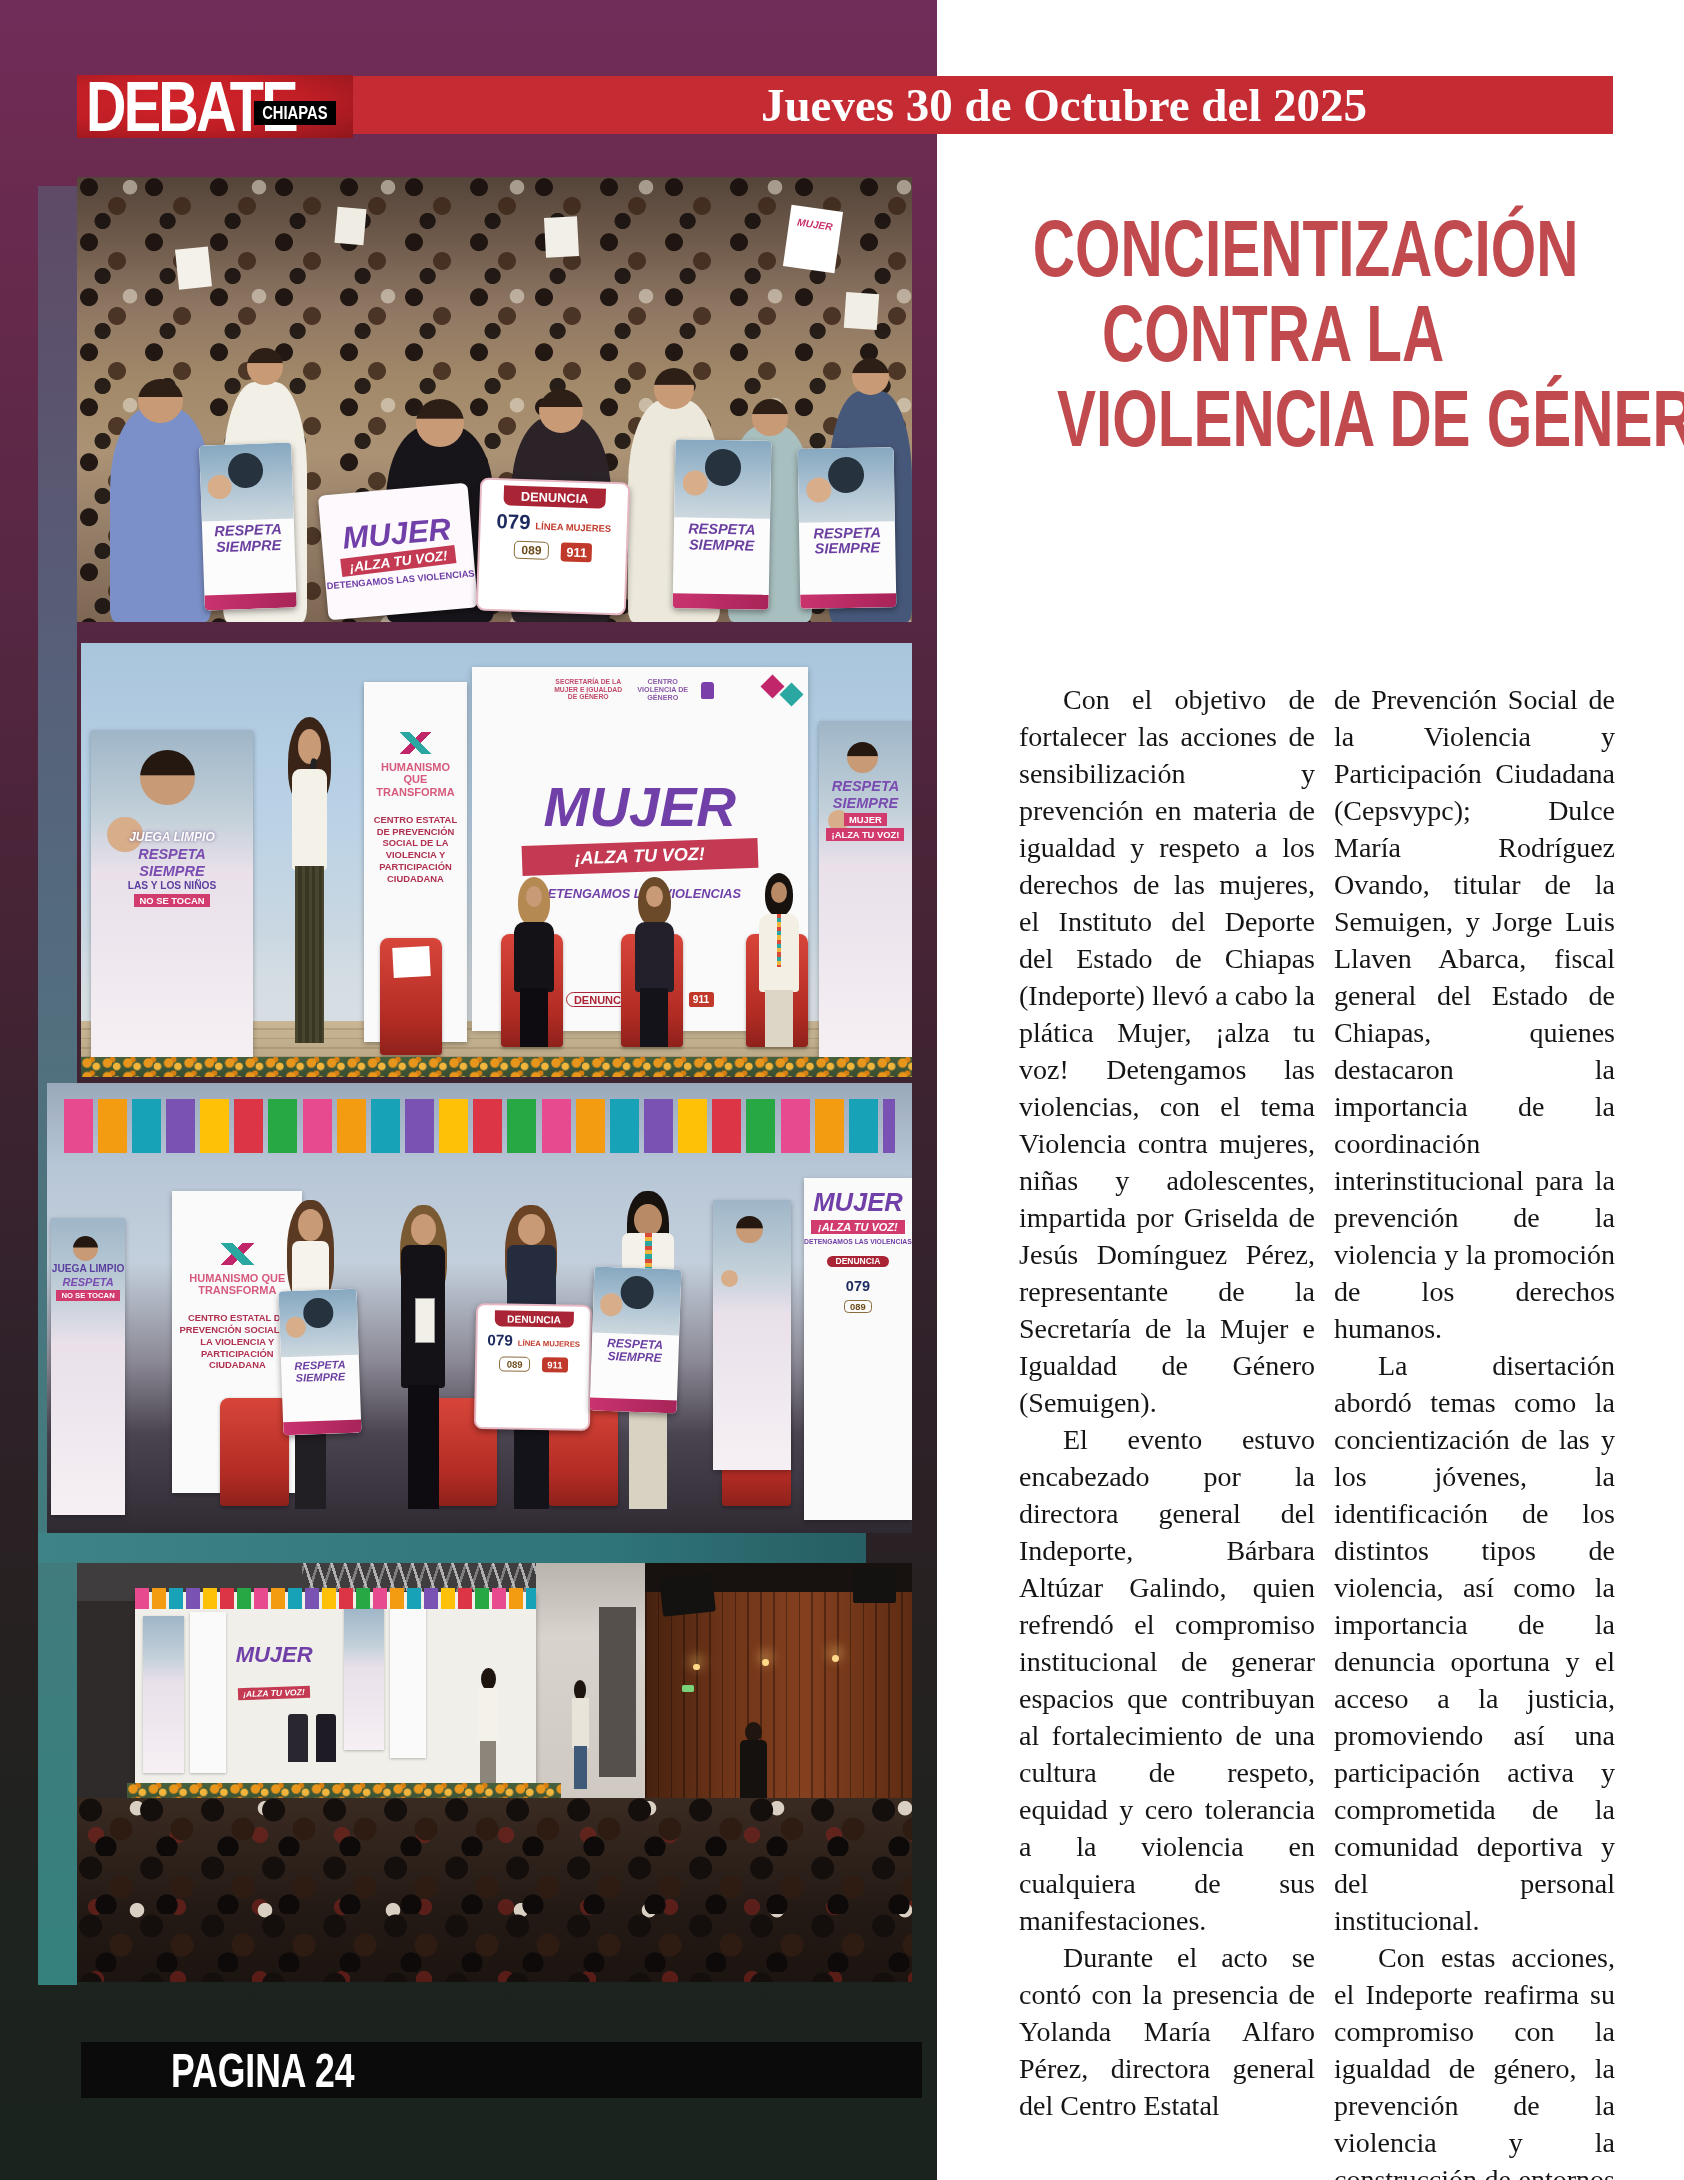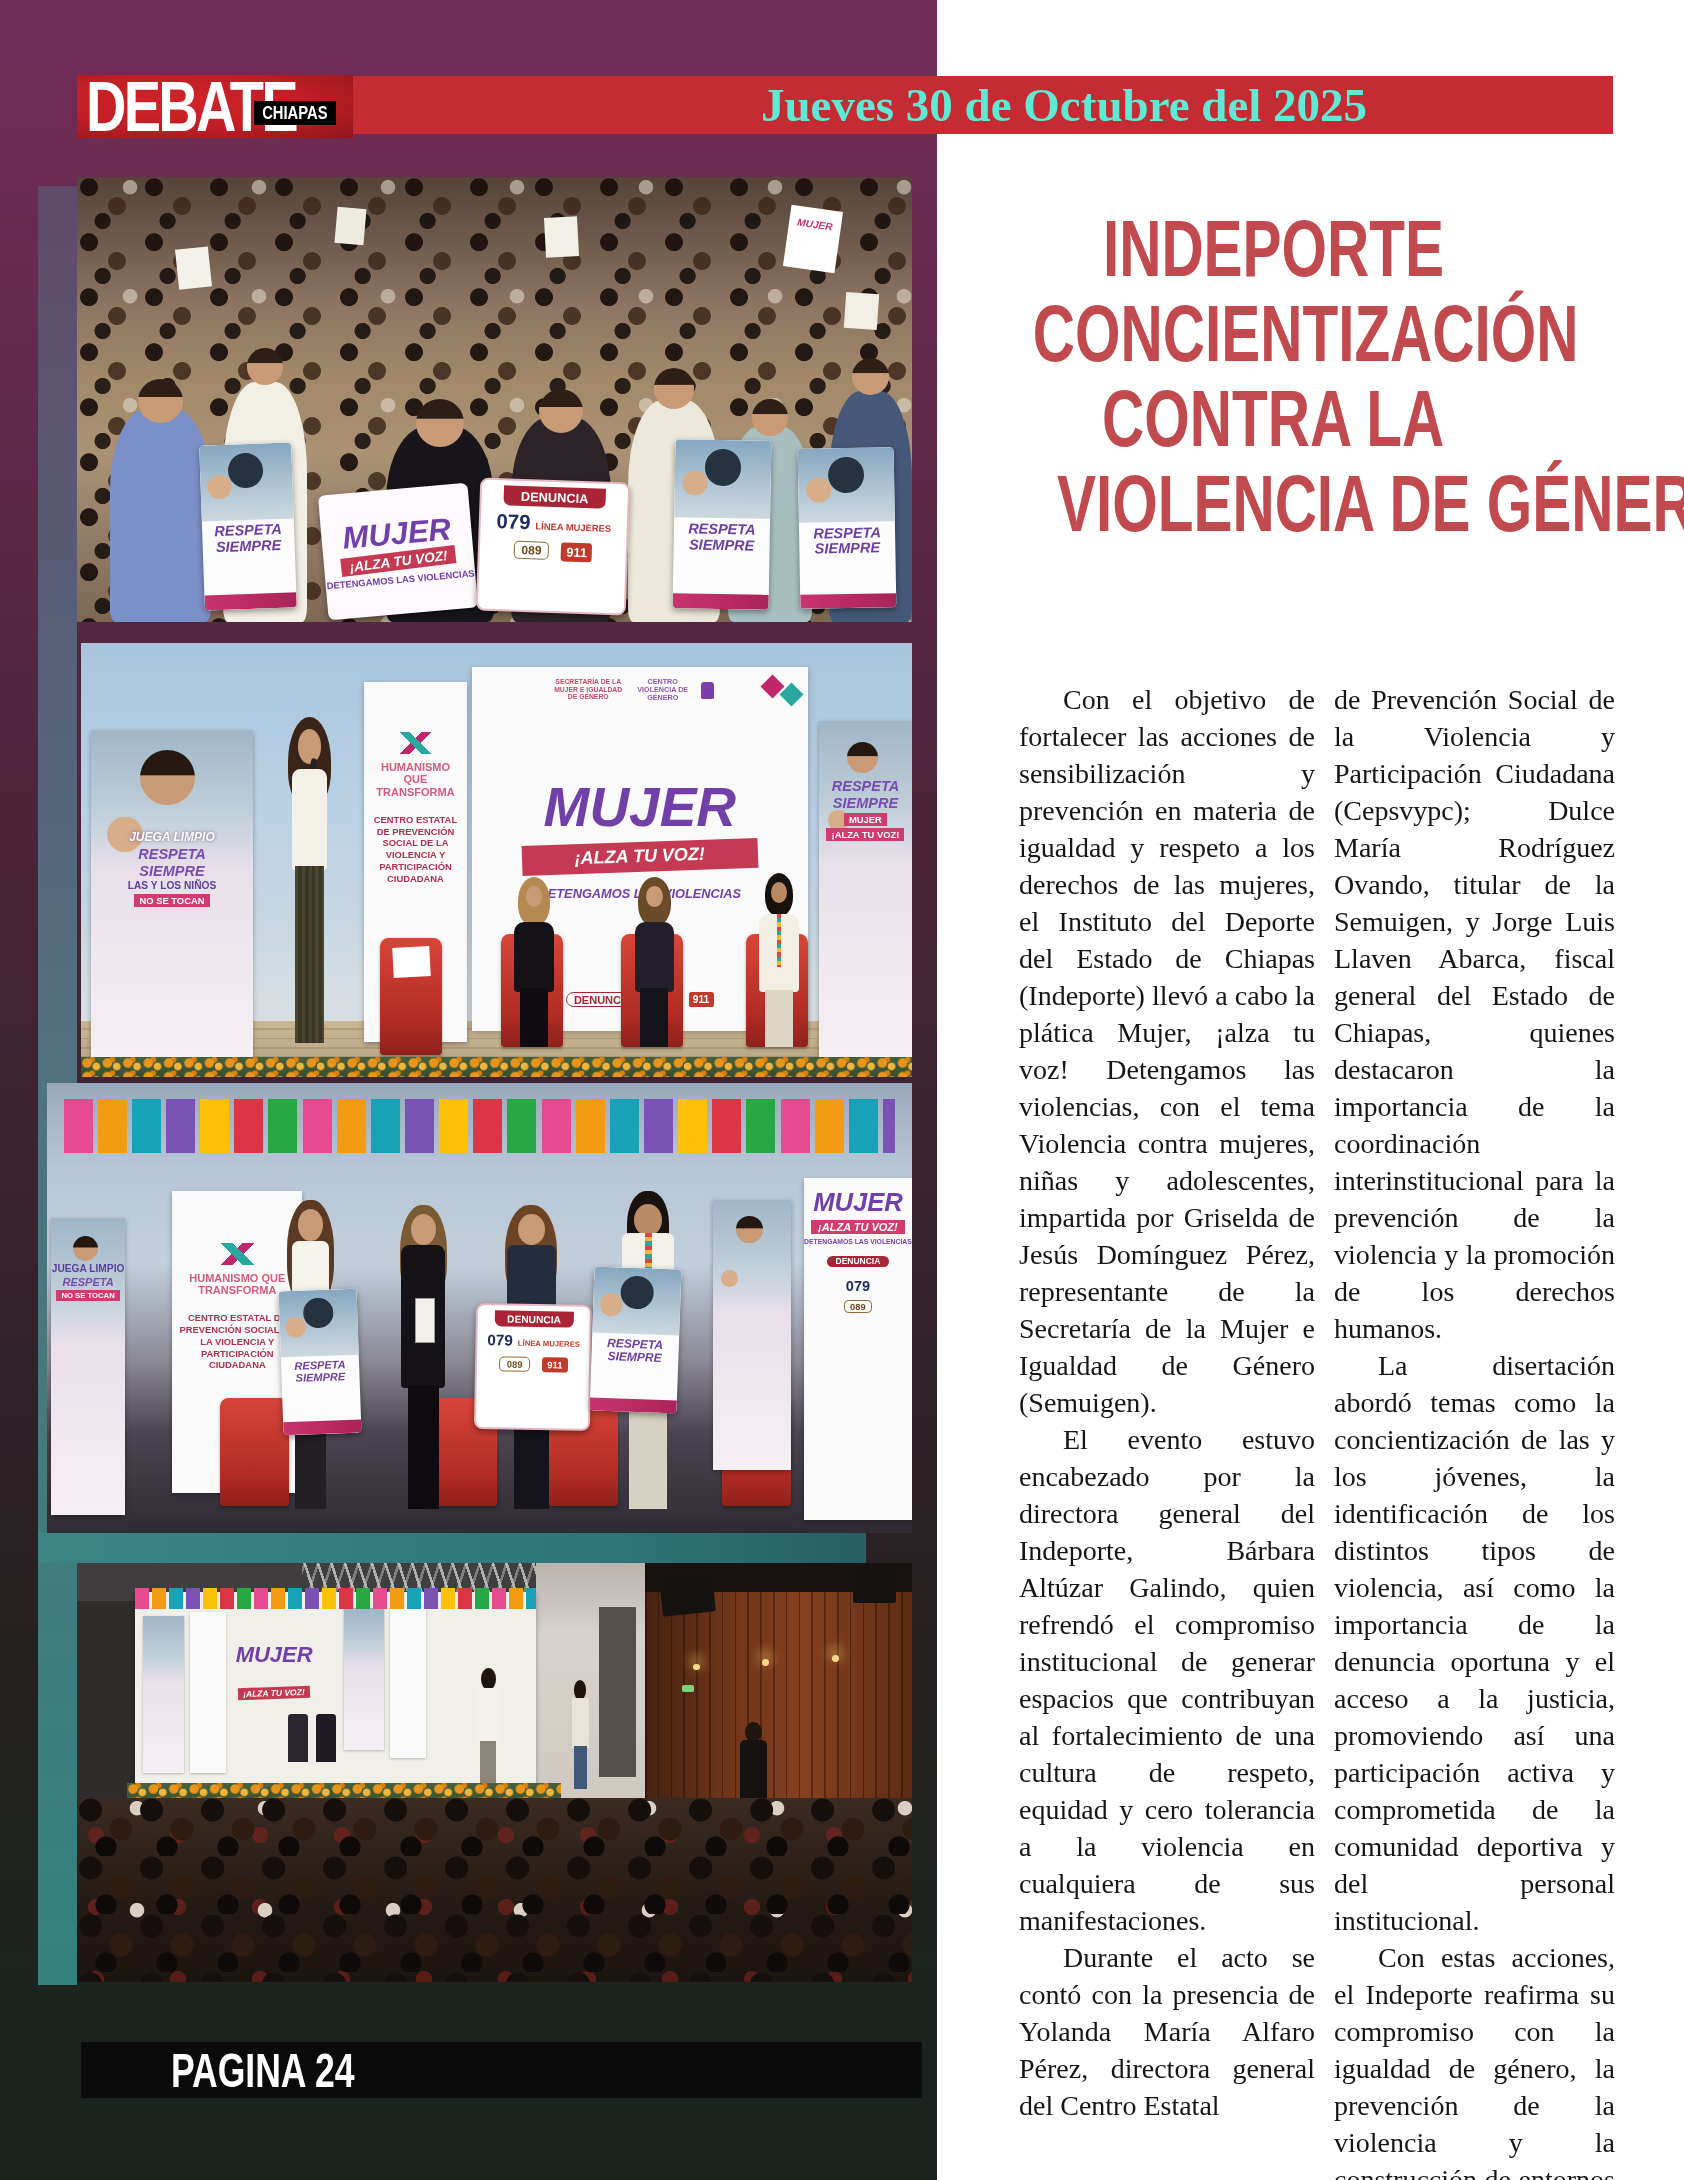--- a/index.html
+++ b/index.html
@@ -15,21 +15,21 @@
     background:linear-gradient(90deg,#3e8386,#2f7478 70%,#265e63)}
 
   
   .logo-box{position:absolute;left:77px;top:75px;width:276px;height:63px;
     background:radial-gradient(ellipse at 38% 42%,#d2232a 0%,#c01e25 52%,#8e161b 100%);
     display:flex;align-items:center;padding-left:8.5px;box-sizing:border-box}
   .logo-text{font-size:70px;font-weight:bold;color:#fff;letter-spacing:-3.4px;line-height:1;display:inline-block;transform:scaleX(.8);transform-origin:0 50%}
   .chiapas{position:absolute;left:177px;top:26.4px;width:82px;height:24px;background:#000;display:flex;align-items:center;justify-content:center}
   .chiapas span{color:#fff;font-weight:bold;font-size:18px;display:inline-block;transform:scaleX(.82)}
   .date-banner{position:absolute;left:353px;top:76px;width:1260px;height:58px;background:#c42b32;display:flex;align-items:center;justify-content:center}
-  .date-banner span{font-family:"Liberation Serif",serif;font-weight:bold;color:#5eead4;font-size:47px;transform:translateX(81px)}
+  .date-banner span{font-family:"Liberation Serif",serif;font-weight:bold;color:#ffffff;font-size:47px;transform:translateX(81px)}
 
   
   .headline{position:absolute;left:937px;top:206px;width:673px;text-align:center;color:#c04a4e}
   .hl{font-weight:bold;font-size:79px;line-height:85px;white-space:nowrap}
   .hl span{display:inline-block;transform:scaleX(.74);transform-origin:50% 50%}
 
   
   .col{position:absolute;top:681px;font-family:"Liberation Serif",serif;font-size:28px;line-height:37px;text-align:justify;color:#151515;hyphens:auto;-webkit-hyphens:auto}
   .col1{left:1019px;width:296px}
   .col2{left:1334px;width:281px}
@@ -517,21 +517,20 @@
 
     <div class="fig" style="left:78.5%;top:38%;width:5%;height:24%">
       <div class="abs" style="left:30%;top:0;width:40%;height:20%;border-radius:50%;background:#20150f"></div>
       <div class="abs" style="left:18%;top:18%;width:64%;height:82%;background:#15110f;border-radius:5.1px 5.1px 0 0"></div>
     </div>
 
     <div class="p4-audience"></div>
   </div>
 
   <div class="headline">
-    <div class="hl"><span>INDEPORTE</span></div>
     <div class="hl"><span>CONCIENTIZACIÓN</span></div>
     <div class="hl"><span>CONTRA LA</span></div>
     <div class="hl"><span>VIOLENCIA DE GÉNERO</span></div>
   </div>
 
   <div class="col col1">
     <p class="ind">Con el objetivo de fortalecer las acciones de sensibilización y prevención en materia de igualdad y respeto a los derechos de las mujeres, el Instituto del Deporte del Estado de Chiapas (Indeporte) llevó a cabo la plática Mujer, ¡alza tu voz! Detengamos las violencias, con el tema Violencia contra mujeres, niñas y adolescentes, impartida por Griselda de Jesús Domínguez Pérez, representante de la Secretaría de la Mujer e Igualdad de Género (Semuigen).</p>
     <p class="ind">El evento estuvo encabezado por la directora general del Indeporte, Bárbara Altúzar Galindo, quien refrendó el compromiso institucional de generar espacios que contribuyan al fortalecimiento de una cultura de respeto, equidad y cero tolerancia a la violencia en cualquiera de sus manifestaciones.</p>
     <p class="ind">Durante el acto se contó con la presencia de Yolanda María Alfaro Pérez, directora general del Centro Estatal</p>
   </div>

